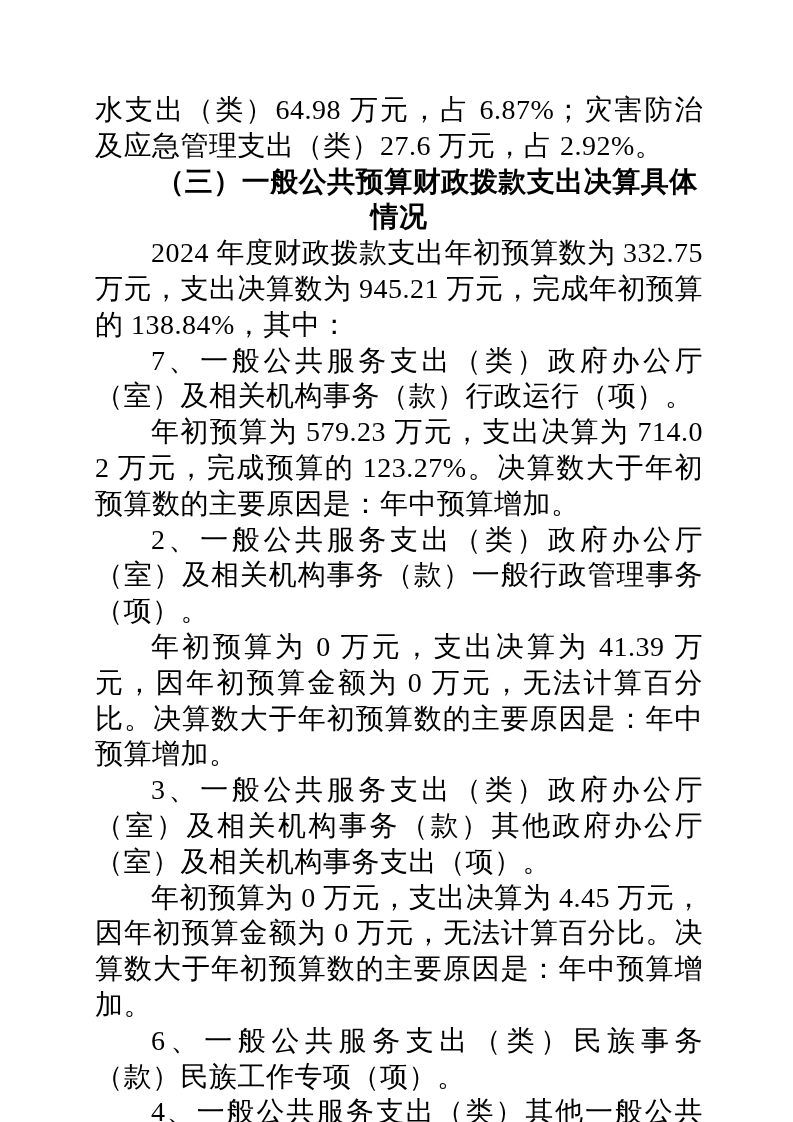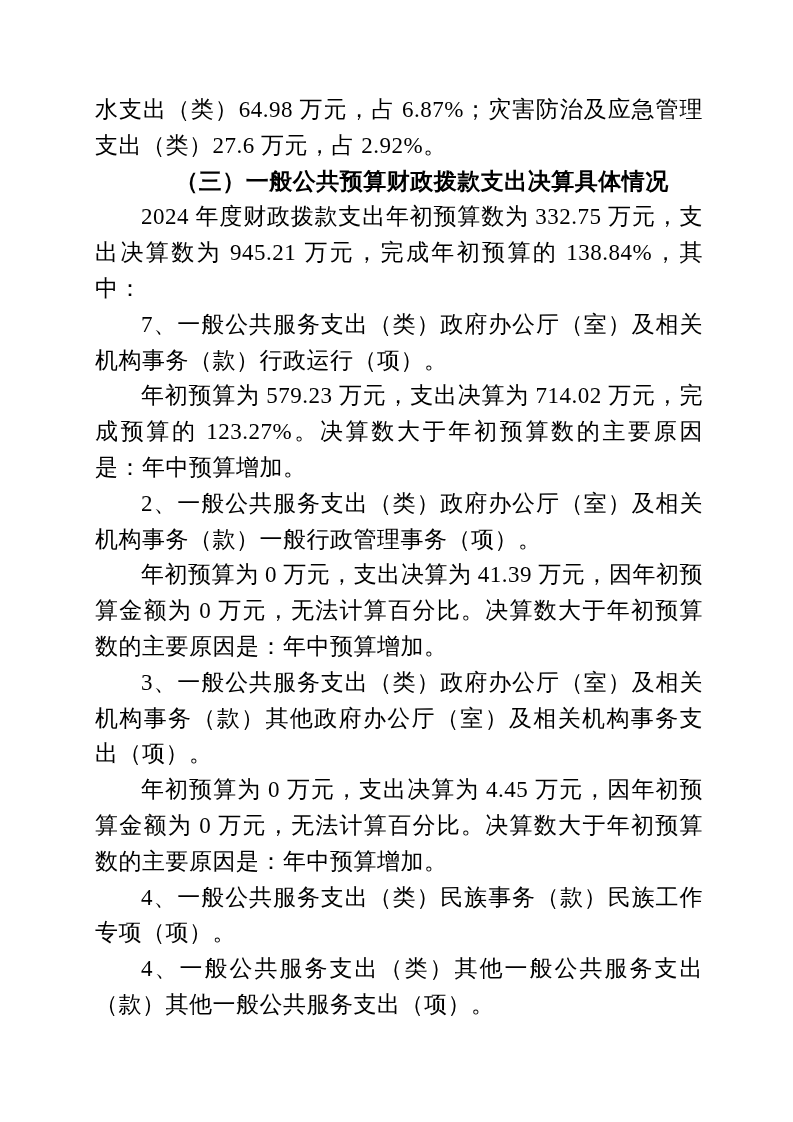--- a/index.html
+++ b/index.html
@@ -13,21 +13,21 @@
     height: 1122px;
     background: #ffffff;
     box-sizing: border-box;
     padding: 92px 90px 0 95px;
     overflow: hidden;
     font-family: "Liberation Serif", "DejaVu Serif", serif;
     color: #000000;
   }
   .doc-body p {
     margin: 0;
-    font-size: 23px;
+    font-size: 28px;
     line-height: 35.8px;
     text-align: justify;
     letter-spacing: 0.5px;
     word-break: break-all;
   }
   .doc-body p.cont {
     text-indent: 0;
   }
   .doc-body p.body {
     text-indent: 2em;
@@ -47,16 +47,16 @@
   <div class="doc-body">
     <p class="cont">水支出（类）64.98 万元，占 6.87%；灾害防治及应急管理支出（类）27.6 万元，占 2.92%。</p>
     <p class="heading">（三）一般公共预算财政拨款支出决算具体情况</p>
     <p class="body">2024 年度财政拨款支出年初预算数为 332.75 万元，支出决算数为 945.21 万元，完成年初预算的 138.84%，其中：</p>
     <p class="body">7、一般公共服务支出（类）政府办公厅（室）及相关机构事务（款）行政运行（项）。</p>
     <p class="body">年初预算为 579.23 万元，支出决算为 714.02 万元，完成预算的 123.27%。决算数大于年初预算数的主要原因是：年中预算增加。</p>
     <p class="body">2、一般公共服务支出（类）政府办公厅（室）及相关机构事务（款）一般行政管理事务（项）。</p>
     <p class="body">年初预算为 0 万元，支出决算为 41.39 万元，因年初预算金额为 0 万元，无法计算百分比。决算数大于年初预算数的主要原因是：年中预算增加。</p>
     <p class="body">3、一般公共服务支出（类）政府办公厅（室）及相关机构事务（款）其他政府办公厅（室）及相关机构事务支出（项）。</p>
     <p class="body">年初预算为 0 万元，支出决算为 4.45 万元，因年初预算金额为 0 万元，无法计算百分比。决算数大于年初预算数的主要原因是：年中预算增加。</p>
-    <p class="body">4、一般公共服务支出（类）民族事务（款）民族工作专项（项）。</p>
+    <p class="body">6、一般公共服务支出（类）民族事务（款）民族工作专项（项）。</p>
     <p class="body">4、一般公共服务支出（类）其他一般公共服务支出（款）其他一般公共服务支出（项）。</p>
   </div>
 </div>
 
 </body></html>

